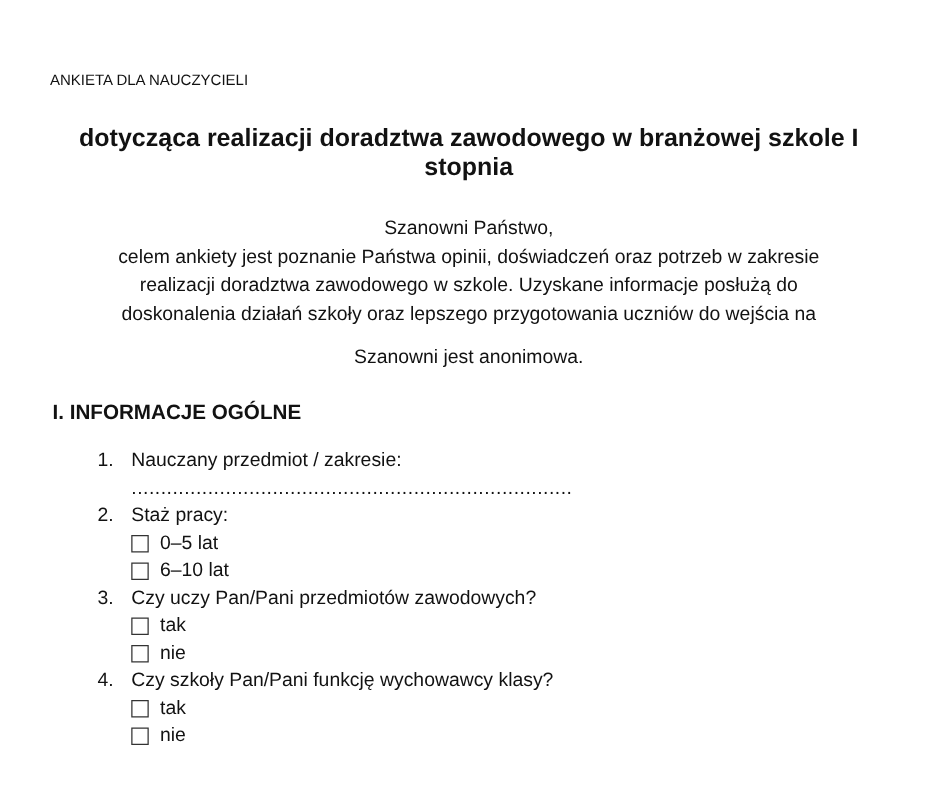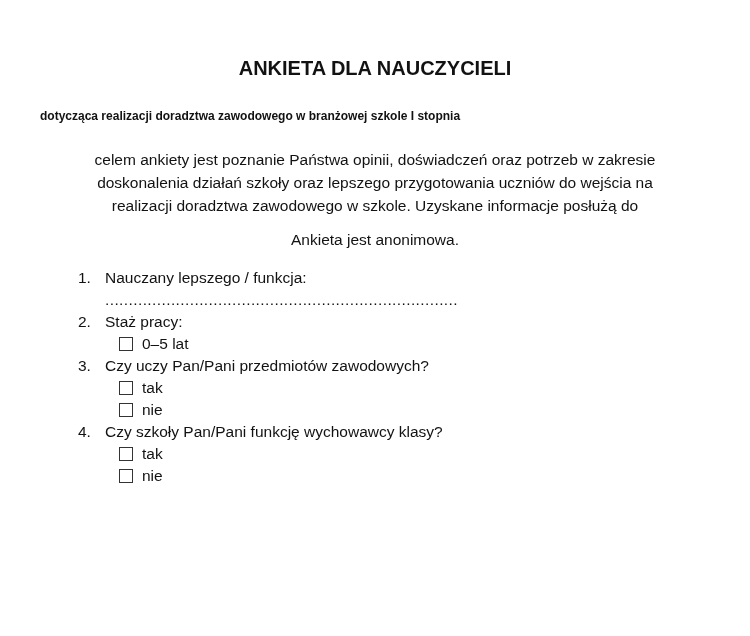--- a/index.html
+++ b/index.html
@@ -3,76 +3,82 @@
 <meta charset="utf-8">
 <style>
   html,body{margin:0;padding:0;}
   body{
     width:750px;height:636px;overflow:hidden;background:#ffffff;
     font-family:"Liberation Sans","DejaVu Sans",sans-serif;
     color:#121212;
   }
   .doc{padding:57px 40px 0 40px;font-size:15.5px;}
   .doc-title{
-    font-size:20px;font-weight:bold;text-align:center;margin:0 0 29px 0;
+    font-size:12px;font-weight:normal;margin:0 0 29px 0;
   }
   .doc-subtitle{
-    font-size:12px;font-weight:bold;text-align:left;margin:0 0 25px 0;
+    font-size:20px;font-weight:bold;text-align:center;margin:0 0 25px 0;
   }
   .intro{text-align:center;line-height:23px;}
   .anon-note{text-align:center;margin:11px 0 0 0;line-height:23px;}
   .section-heading{
     font-size:16.5px;font-weight:bold;margin:22px 0 0 2px;line-height:23px;
   }
   .questions{margin:16px 0 0 38px;line-height:22px;}
   .q-row{display:flex;}
   .q-num{width:27px;flex:none;}
   .q-text{flex:1;}
   .dots-line{
     margin-left:27px;width:366px;overflow:hidden;white-space:nowrap;
     letter-spacing:0.4px;line-height:22px;
   }
-  .option{margin-left:41px;display:flex;align-items:center;text-align:center;}
+  .option{margin-left:27px;display:flex;align-items:center;text-align:center;}
   .checkbox{
     width:12px;height:12px;border:1px solid #333;background:#fff;
     display:inline-block;margin-right:9px;flex:none;
   }
 </style>
 </head>
 <body>
 
 <div class="doc">
   <h1 class="doc-title">ANKIETA DLA NAUCZYCIELI</h1>
   <h2 class="doc-subtitle">dotycząca realizacji doradztwa zawodowego w branżowej szkole I stopnia</h2>
 
   <div class="intro">
+    <div>Szanowni Państwo,</div>
     <div>celem ankiety jest poznanie Państwa opinii, doświadczeń oraz potrzeb w zakresie</div>
+    <div>realizacji doradztwa zawodowego w szkole. Uzyskane informacje posłużą do</div>
     <div>doskonalenia działań szkoły oraz lepszego przygotowania uczniów do wejścia na</div>
-    <div>realizacji doradztwa zawodowego w szkole. Uzyskane informacje posłużą do</div>
   </div>
 
-  <p class="anon-note">Ankieta jest anonimowa.</p>
+  <p class="anon-note">Szanowni jest anonimowa.</p>
 
+  <h3 class="section-heading">I. INFORMACJE OGÓLNE</h3>
 
   <div class="questions" id="questions">
       <div class="question">
         <div class="q-row">
           <span class="q-num">1.</span>
-          <span class="q-text">Nauczany lepszego / funkcja:</span>
+          <span class="q-text">Nauczany przedmiot / zakresie:</span>
         </div>
         <div class="dots-line">...........................................................................</div>
       </div>
       <div class="question">
         <div class="q-row">
           <span class="q-num">2.</span>
           <span class="q-text">Staż pracy:</span>
         </div>
         <div class="option">
           <span class="checkbox"></span>
           <span>0–5 lat</span>
+        </div>
+        <div class="option">
+          <span class="checkbox"></span>
+          <span>6–10 lat</span>
         </div>
       </div>
       <div class="question">
         <div class="q-row">
           <span class="q-num">3.</span>
           <span class="q-text">Czy uczy Pan/Pani przedmiotów zawodowych?</span>
         </div>
         <div class="option">
           <span class="checkbox"></span>
           <span>tak</span>

